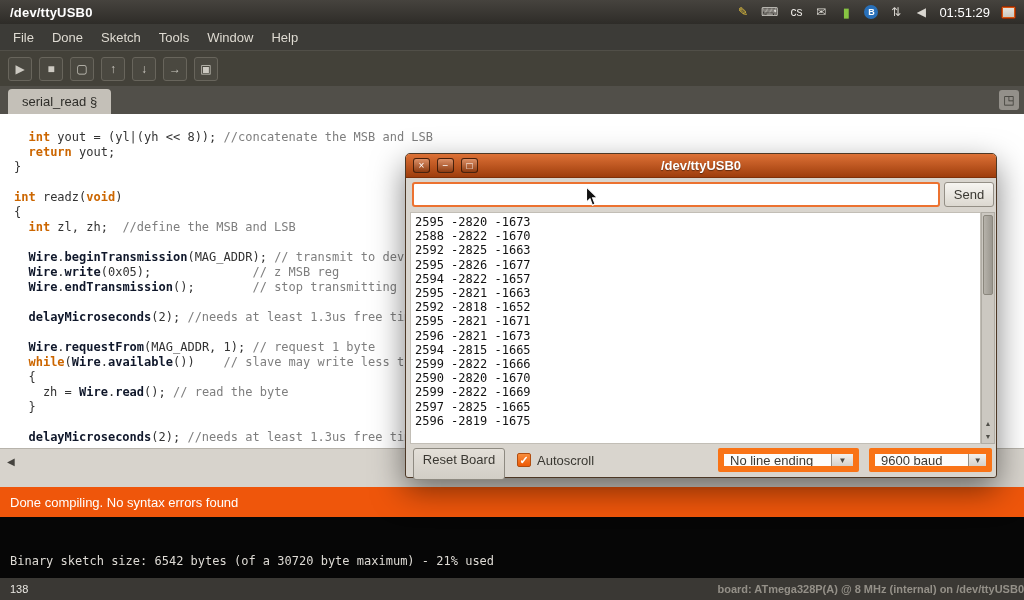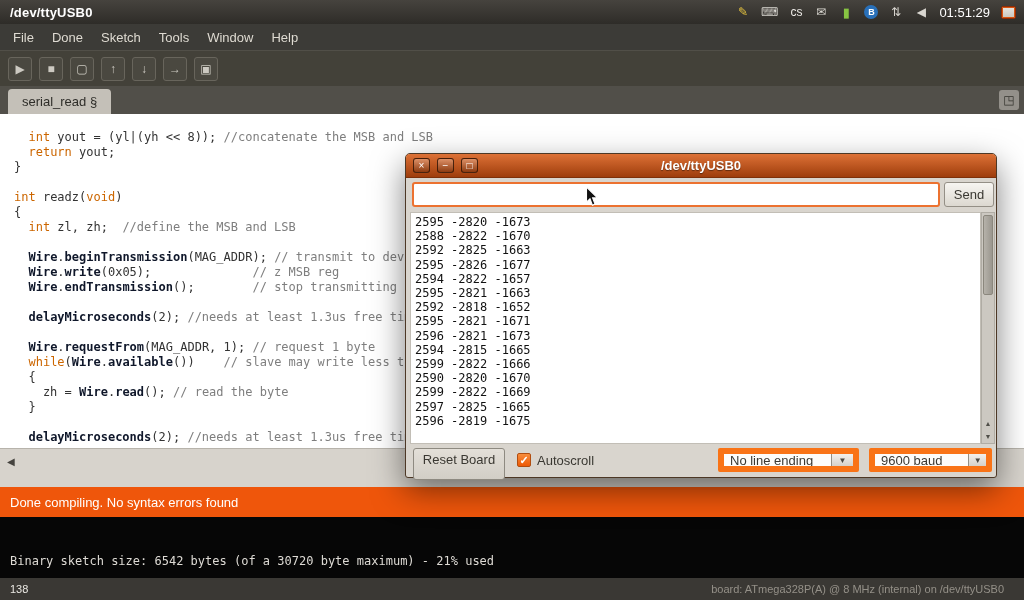--- a/index.html
+++ b/index.html
@@ -38,38 +38,38 @@
     padding:5px 14px 0; border-radius:4px 4px 0 0; }
   .tab-corner-btn { margin-left:auto; margin-right:5px; margin-bottom:4px; width:20px; height:20px;
     background:#93908a; border-radius:3px; color:#33322d; font-size:12px;
     display:flex; align-items:center; justify-content:center; }
 
   
   .editor { position:absolute; top:114px; left:0; width:1024px; height:334px; background:#ffffff;
     padding:16px 0 0 14px; font-family:"DejaVu Sans Mono",monospace; font-size:12px;
     line-height:15px; color:#333; overflow:hidden; }
   .code-line { white-space:pre; height:15px; }
-  .tok-k { color:#cc6600; }
+  .tok-k { color:#cc6600;font-weight:bold; }
   .tok-f { color:#0f172a; font-weight:bold; }
   .tok-c { color:#7e7e7e; }
   .tok-p { color:#333; }
 
   .editor-strip { position:absolute; top:448px; left:0; width:1024px; height:39px;
     background:#d7d3cc; border-top:1px solid #b7b3ab; }
   .hscroll-arrow { position:absolute; left:7px; top:7px; color:#45433e; font-size:10px; }
 
   
   .status-bar { position:absolute; top:487px; left:0; width:1024px; height:30px; background:#ef560b;
     color:#fff; font-size:13px; display:flex; align-items:center; padding-left:10px; }
   .console { position:absolute; top:517px; left:0; width:1024px; height:61px; background:#060606;
     color:#dedbd5; font-family:"DejaVu Sans Mono",monospace; font-size:12px; padding:37px 0 0 10px; }
   .footer { position:absolute; top:578px; left:0; width:1024px; height:22px; background:#3a3834;
     display:flex; align-items:center; font-size:11px; }
   .footer-left { color:#e9e7e2; margin-left:10px; }
-  .footer-right { margin-left:auto; margin-right:20px; color:#949088; }
+  .footer-right { margin-left:auto; margin-right:0; color:#949088;font-weight:bold; }
 
   
   .serial-window { position:absolute; left:405px; top:153px; width:592px; height:325px;
     background:#d9d5ce; border:1px solid #4d3826; border-radius:5px 5px 3px 3px;
     box-shadow:0 12px 32px rgba(0,0,0,0.5); z-index:10; }
   .sw-titlebar { position:absolute; top:0; left:0; right:0; height:24px;
     background:linear-gradient(#dd7136,#9e3d0c); border-radius:4px 4px 0 0;
     display:flex; align-items:center; border-bottom:1px solid #7e3009; }
   .sw-title { position:absolute; left:0; right:0; text-align:center; color:#fff; font-weight:bold;
     font-size:13px; text-shadow:0 1px 1px rgba(0,0,0,0.45); pointer-events:none; }

